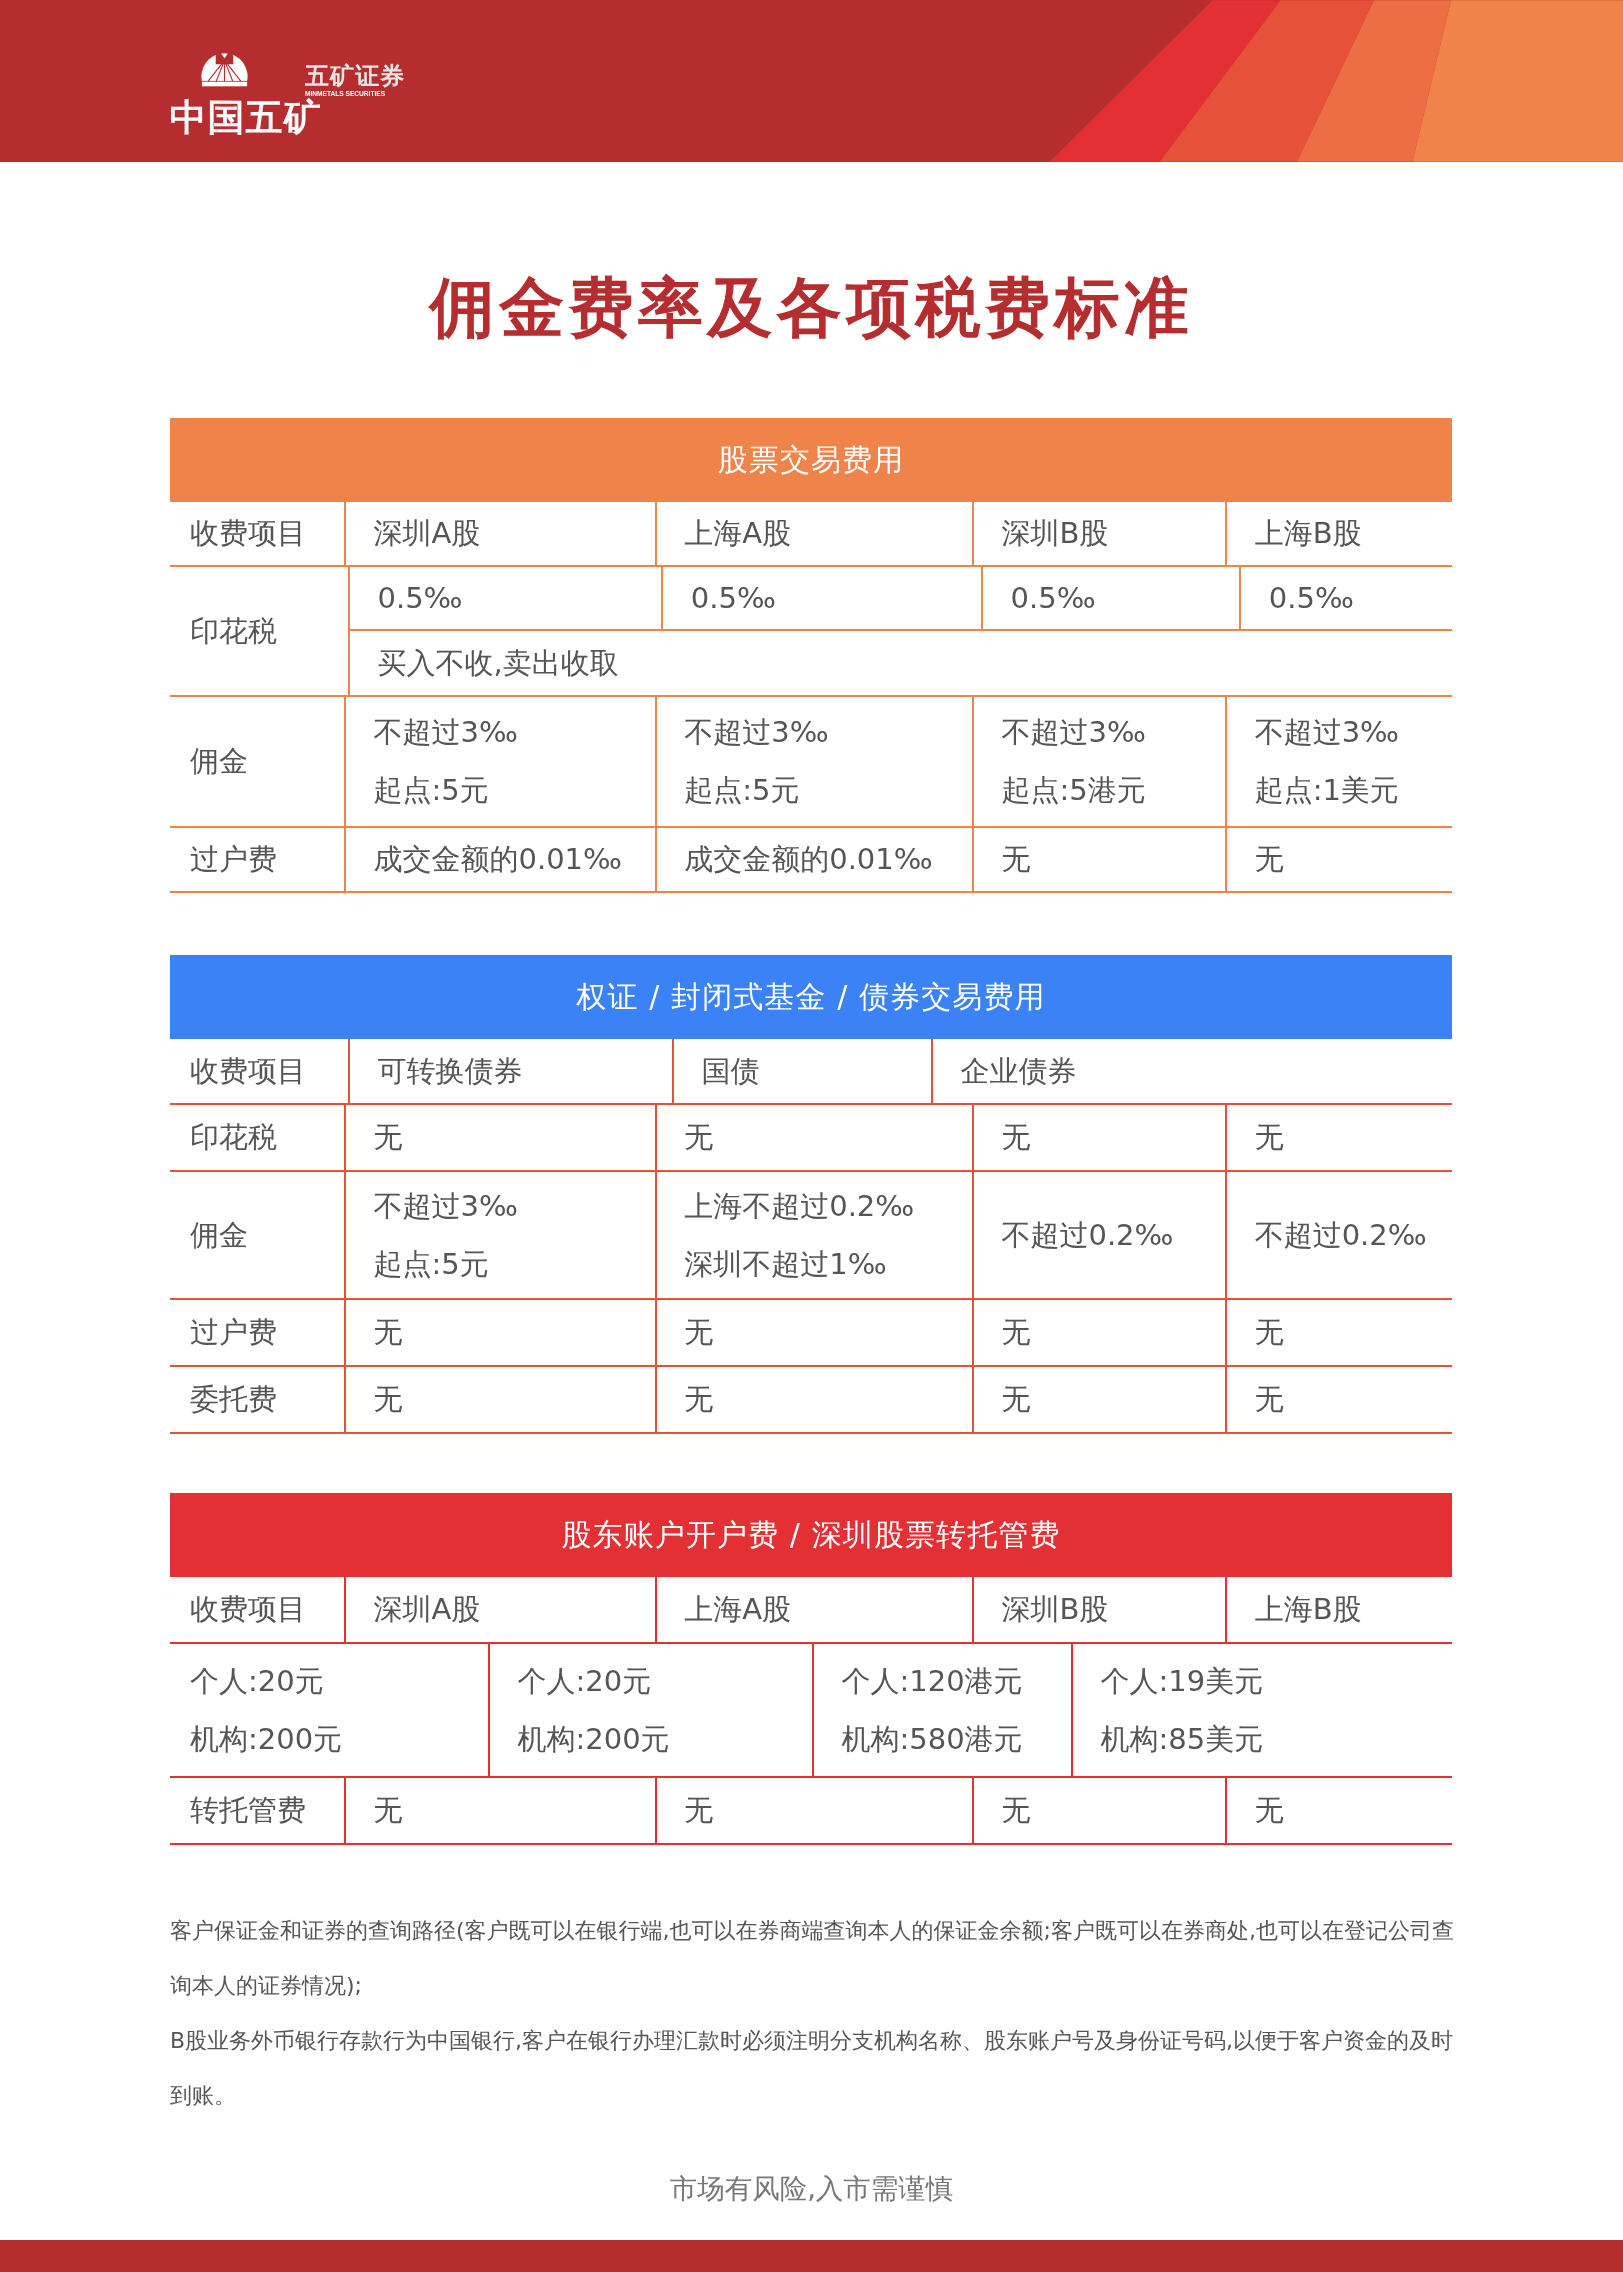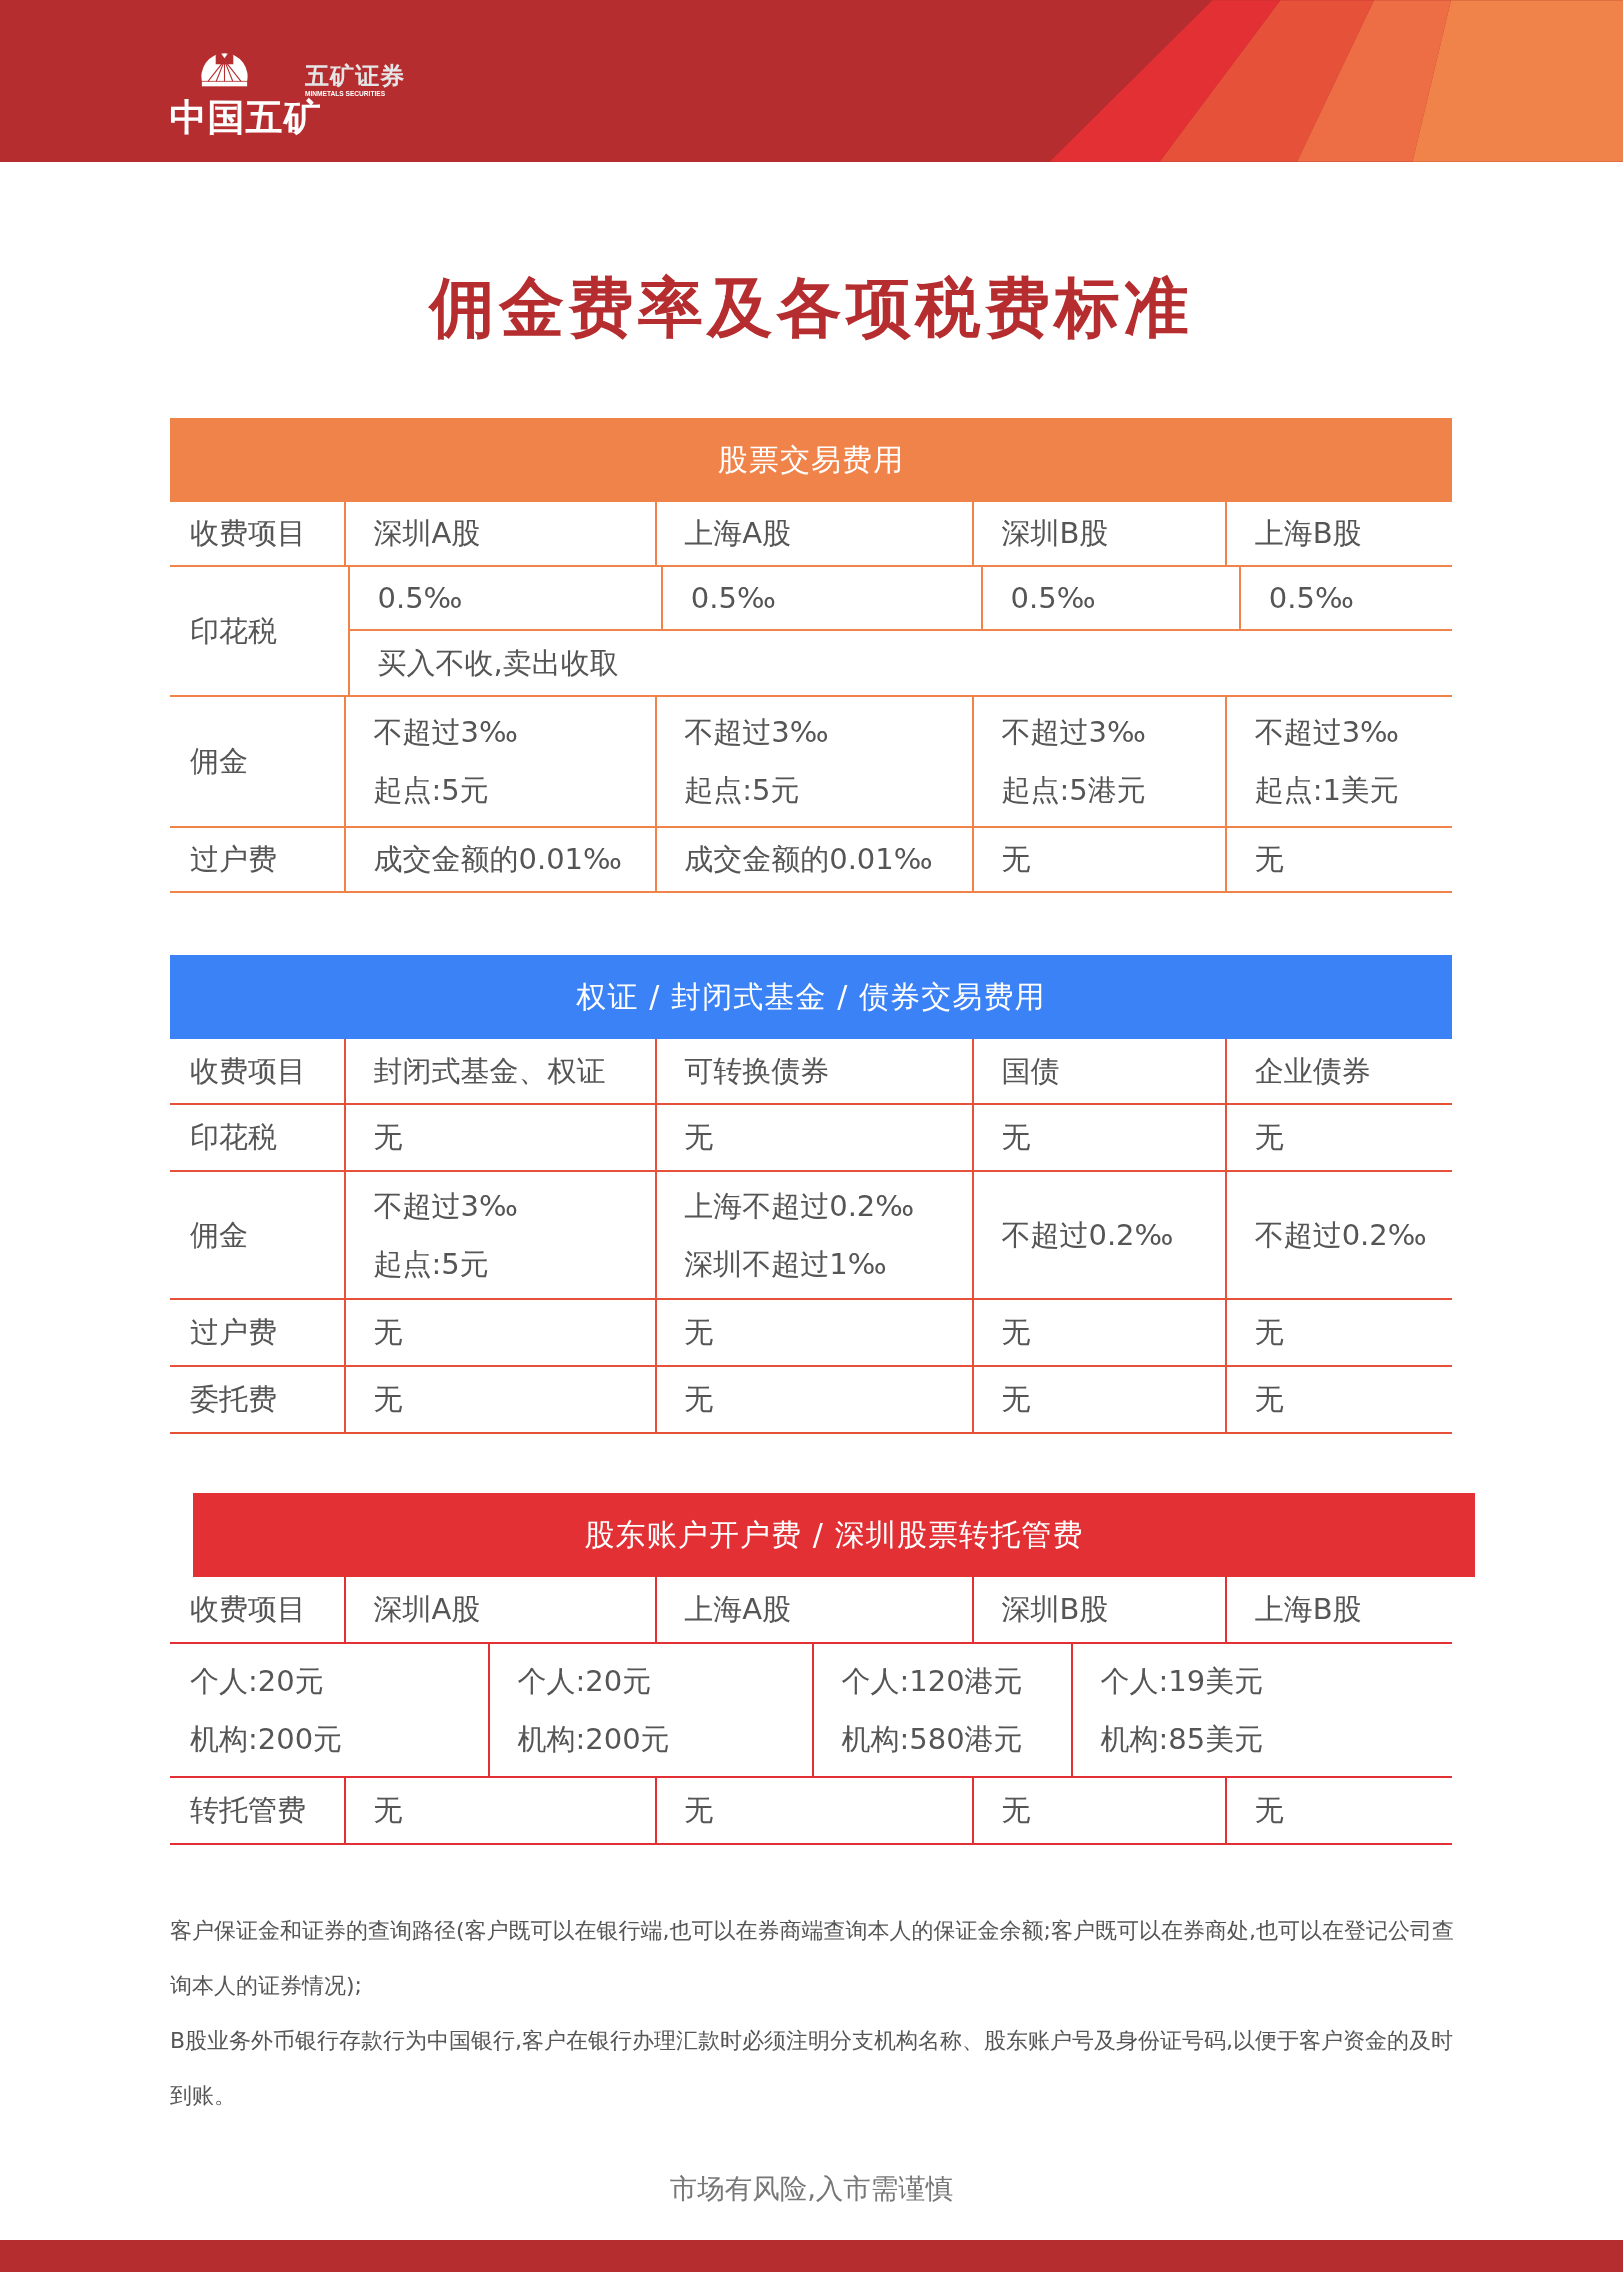--- a/index.html
+++ b/index.html
@@ -25,21 +25,21 @@
   .cell { font-size: 29px; line-height: 1.0; padding-left: 27.5px; display: flex; flex-direction: column; justify-content: center; border-left: 2.2px solid var(--line); }
   .cell:first-child { border-left: none; padding-left: 20px; }
   .cell .line2 { margin-top: 29px; }
   .c0 { width: 178px; } .c1 { width: 318px; } .c2 { width: 295px; } .c3 { width: 259px; margin-left: 29px; } .c4 { width: 232px; }
 
   .t1 { top: 418px; --line: #f0834a; }
   .t1 .tbl-head { background: #f0834a; }
   .t2 { top: 955px; --line: #e6513a; }
   .t2 .tbl-head { background: #3b82f6; }
   .t3 { top: 1493px; --line: #e33035; }
-  .t3 .tbl-head { background: #e33035; margin-left: 23px; }
+  .t3 .tbl-head { background: #e33035; }
 
   
   .stamp-wrap { display: flex; width: 100%; border-bottom: 2.7px solid var(--line); }
   .stamp-right { display: flex; flex-direction: column; width: 1104px; border-left: 2.2px solid var(--line); }
   .stamp-right .sub { display: flex; height: 64px; }
   .stamp-right .sub.top { border-bottom: 2.7px solid var(--line); gap: 21px; }
   .stamp-right .sub .cell:first-child { border-left: none; padding-left: 27.5px; }
 
   .notes { position: absolute; left: 170px; top: 1903px; width: 1286px; font-size: 22px; line-height: 55px; color: #555555; }
   .risk { position: absolute; left: 0; top: 2171px; width: 1623px; text-align: center; font-size: 27.5px; color: #777777; }
@@ -121,21 +121,20 @@
       <div class="cell c4">无</div>
     </div>
   </div>
 </div>
 
 <div class="fee-table t2">
   <div class="tbl-head">权证 / 封闭式基金 / 债券交易费用</div>
   <div class="grid">
     <div class="row" style="height:66px">
       <div class="cell c0">收费项目</div>
-      <div class="cell c1">封闭式基金、权证</div>
       <div class="cell c2">可转换债券</div>
       <div class="cell c3">国债</div>
       <div class="cell c4">企业债券</div>
     </div>
     <div class="row" style="height:67px">
       <div class="cell c0">印花税</div>
       <div class="cell c1">无</div>
       <div class="cell c2">无</div>
       <div class="cell c3">无</div>
       <div class="cell c4">无</div>

